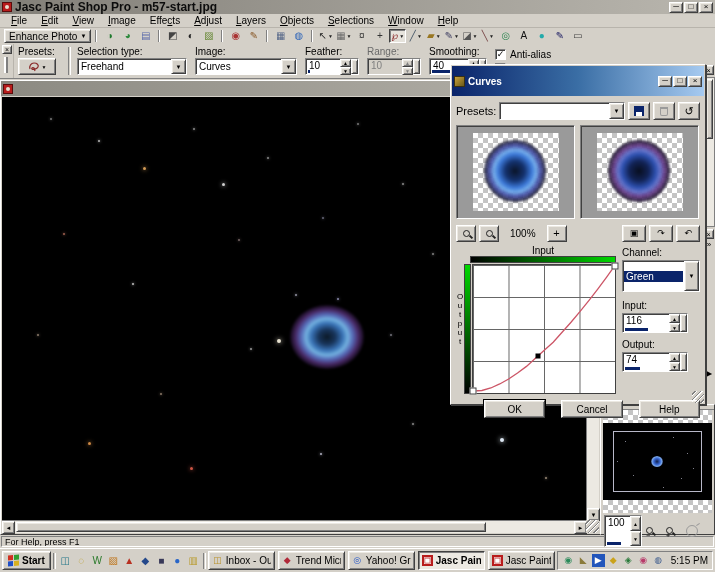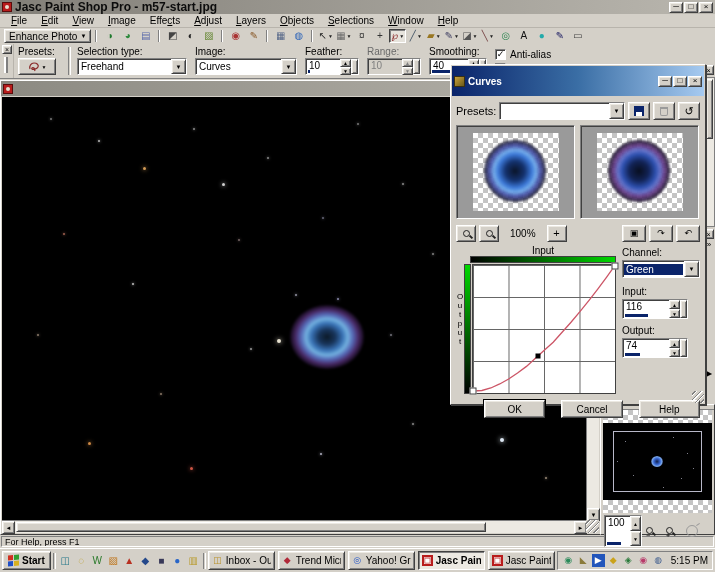--- a/index.html
+++ b/index.html
@@ -110,21 +110,21 @@
   .out-letters { width:8px; font-size:8px; line-height:9px; text-align:center; word-break:break-all; padding-top:28px; color:#000; }
   .vbar { width:7px; border:1px solid #404040; background:linear-gradient(to bottom,#00d800,#000); margin-right:1px; }
   .grid-box { position:relative; flex:1; height:130px; background:#fff; border:1px solid #404040;
     background-image:linear-gradient(to right,#666 1px,transparent 1px),linear-gradient(to bottom,#666 1px,transparent 1px);
     background-size:25% 25%; }
   .grid-box svg { position:absolute; inset:0; width:100%; height:100%; }
   .curve-pt { position:absolute; width:5px; height:5px; background:#000; transform:translate(-50%,-50%); }
   .curve-handle { position:absolute; width:7px; height:7px; background:#fff; border:1px solid #404040; transform:translate(-50%,-50%); }
   .graph-right { width:84px; padding-left:6px; font-size:10px; }
   .graph-right .lbl { margin:2px 0 2px 0; }
-  .channel-combo { height:18px; }
+  .channel-combo { height:32px; }
   .channel-combo .val { background:#0a246a; color:#fff; margin:1px; padding:0 2px; }
   .gr-spin { width:66px; height:20px; margin-bottom:4px; }
   .dlg-buttons { display:flex; gap:16px; margin-top:6px; padding-left:28px; }
   .dlg-btn { width:62px; height:18px; font-size:10px; }
   .dlg-btn.default { outline:1px solid #000; }
   .dlg-grip { position:absolute; right:1px; bottom:1px; width:12px; height:12px;
     background:repeating-linear-gradient(135deg,transparent 0 2px,#808080 2px 3px,#fff 3px 4px); }
   
   .edge-strip { position:absolute; right:0; top:64px; width:13px; height:471px; background:#d4d0c8; border-left:1px solid #fff; z-index:5; font-size:7px; }
   .edge-strip .x { width:11px; height:10px; margin:1px auto; font-size:7px; line-height:7px; }

